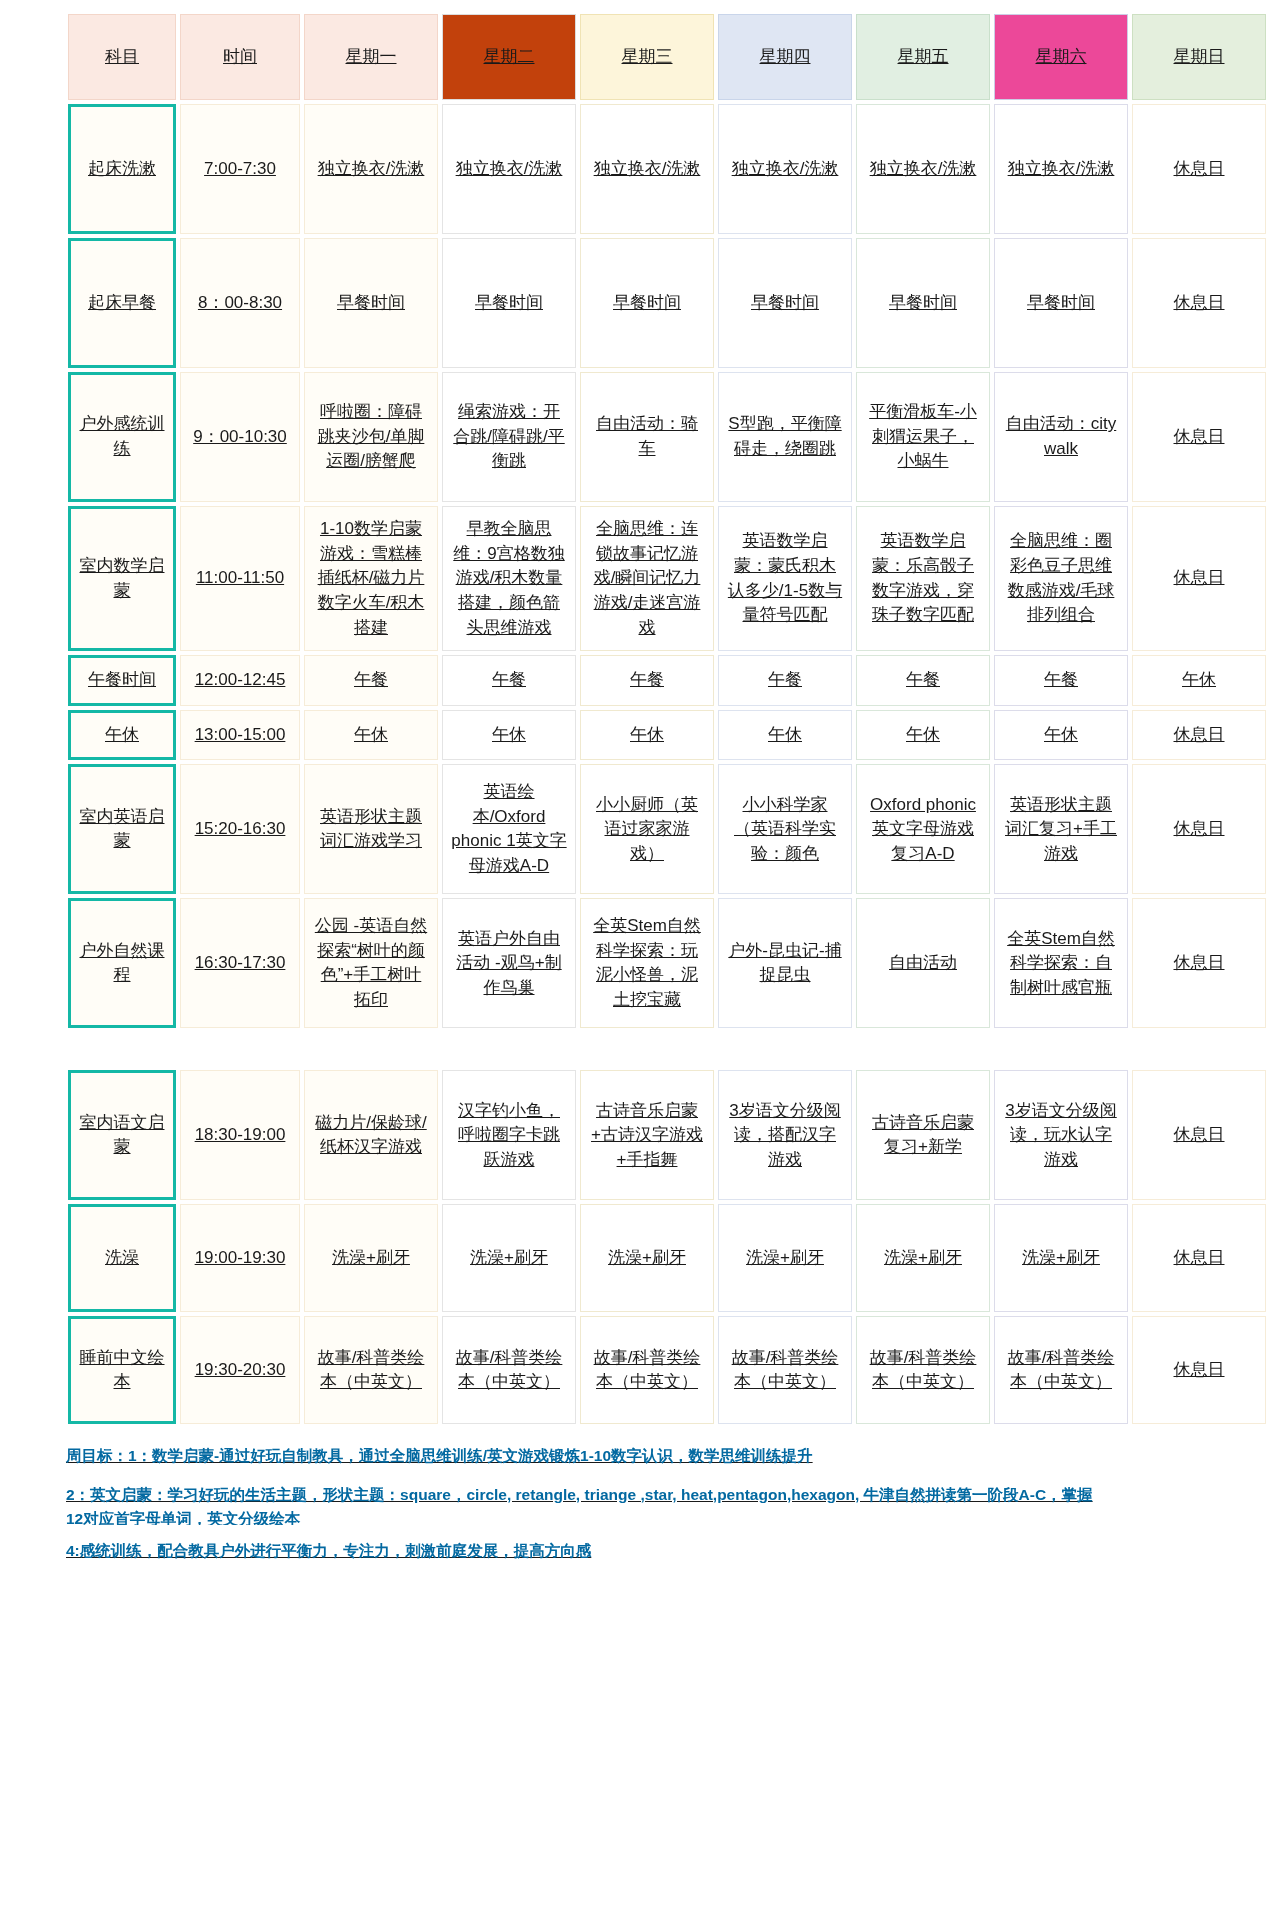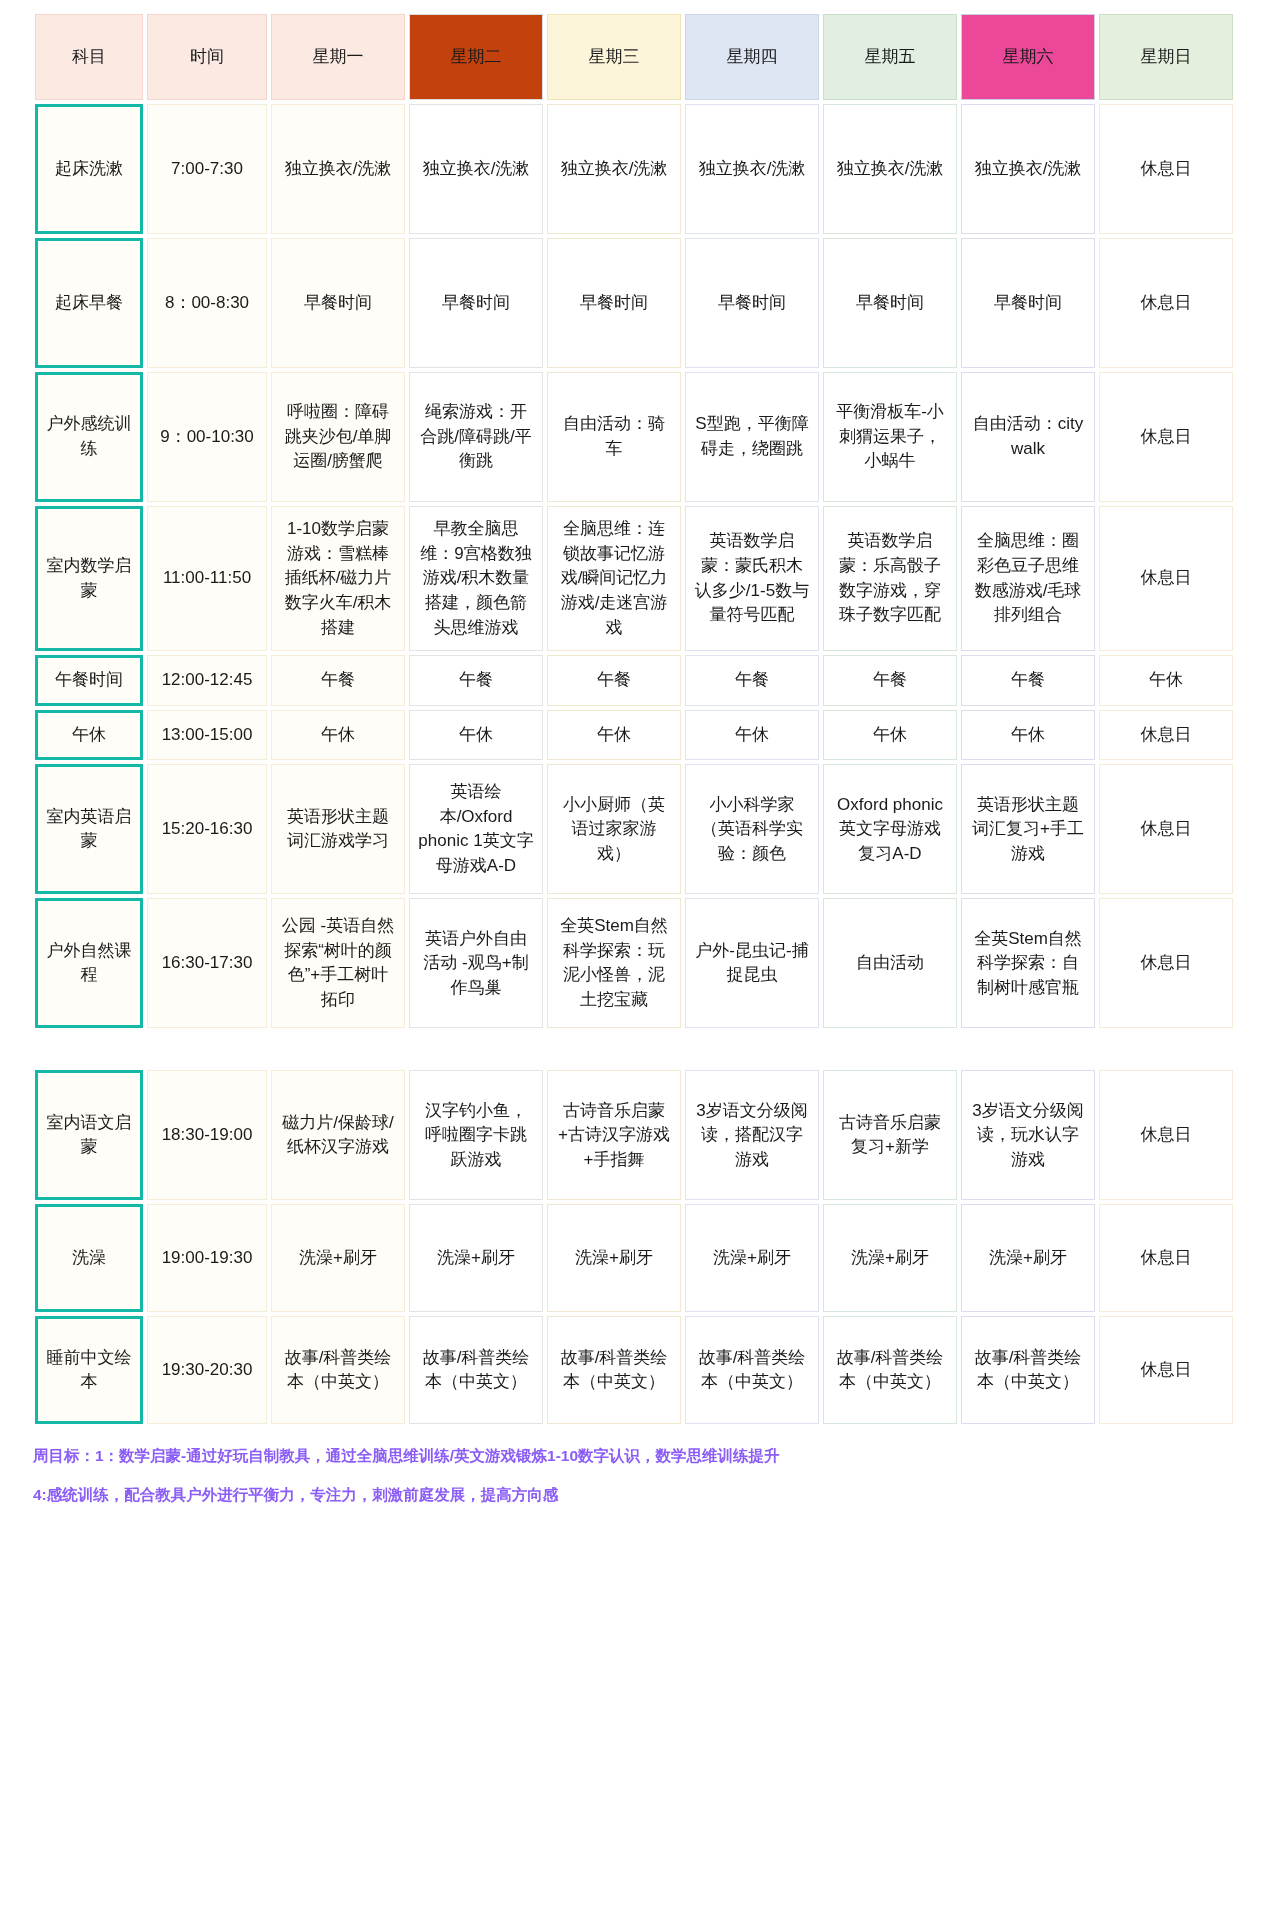--- a/index.html
+++ b/index.html
@@ -10,21 +10,22 @@
   body {
     width: 1268px;
     min-height: 1907px;
     font-family: "Liberation Sans", sans-serif;
     color: #1a1a1a;
     -webkit-font-smoothing: antialiased;
   }
   .page {
     width: 1156px;
     box-sizing: border-box;
-    padding: 10px 48px 20px 31px;
+    padding: 10px 48px 20px 64px;
+    text-decoration: underline;
   }
   table.schedule {
     border-collapse: separate;
     border-spacing: 4px 4px;
     width: 1172px;
     table-layout: fixed;
   }
   table.schedule td, table.schedule th {
     vertical-align: middle;
     text-align: center;
@@ -79,21 +80,21 @@
     border: none;
     height: 34px;
     padding: 0;
   }
 
   .notes {
     margin-top: 16px;
     padding: 0 2px;
     font-size: 15.5px;
     line-height: 1.55;
-    color: #8b5cf6;
+    color: #0369a1;
     font-weight: bold;
   }
   .notes p {
     margin: 0 0 14px 0;
   }
   .notes p:last-child { margin-bottom: 16px; }
   .note-clip {
     max-height: 42px;
     overflow: hidden;
   }
@@ -265,16 +266,17 @@
         <td class="col-d5 row-mid">故事/科普类绘本（中英文）</td>
         <td class="col-d6 row-mid">故事/科普类绘本（中英文）</td>
         <td class="col-d7 row-mid">休息日</td>
       </tr>
 
     </tbody>
   </table>
 
   <div class="notes">
     <p>周目标：1：数学启蒙-通过好玩自制教具，通过全脑思维训练/英文游戏锻炼1-10数字认识，数学思维训练提升</p>
+    <p class="note-clip">2：英文启蒙：学习好玩的生活主题，形状主题：square，circle, retangle, triange ,star, heat,pentagon,hexagon, 牛津自然拼读第一阶段A-C，掌握12对应首字母单词，英文分级绘本</p>
     <p>4:感统训练，配合教具户外进行平衡力，专注力，刺激前庭发展，提高方向感</p>
   </div>
 
 </div>
 
 </body></html>

